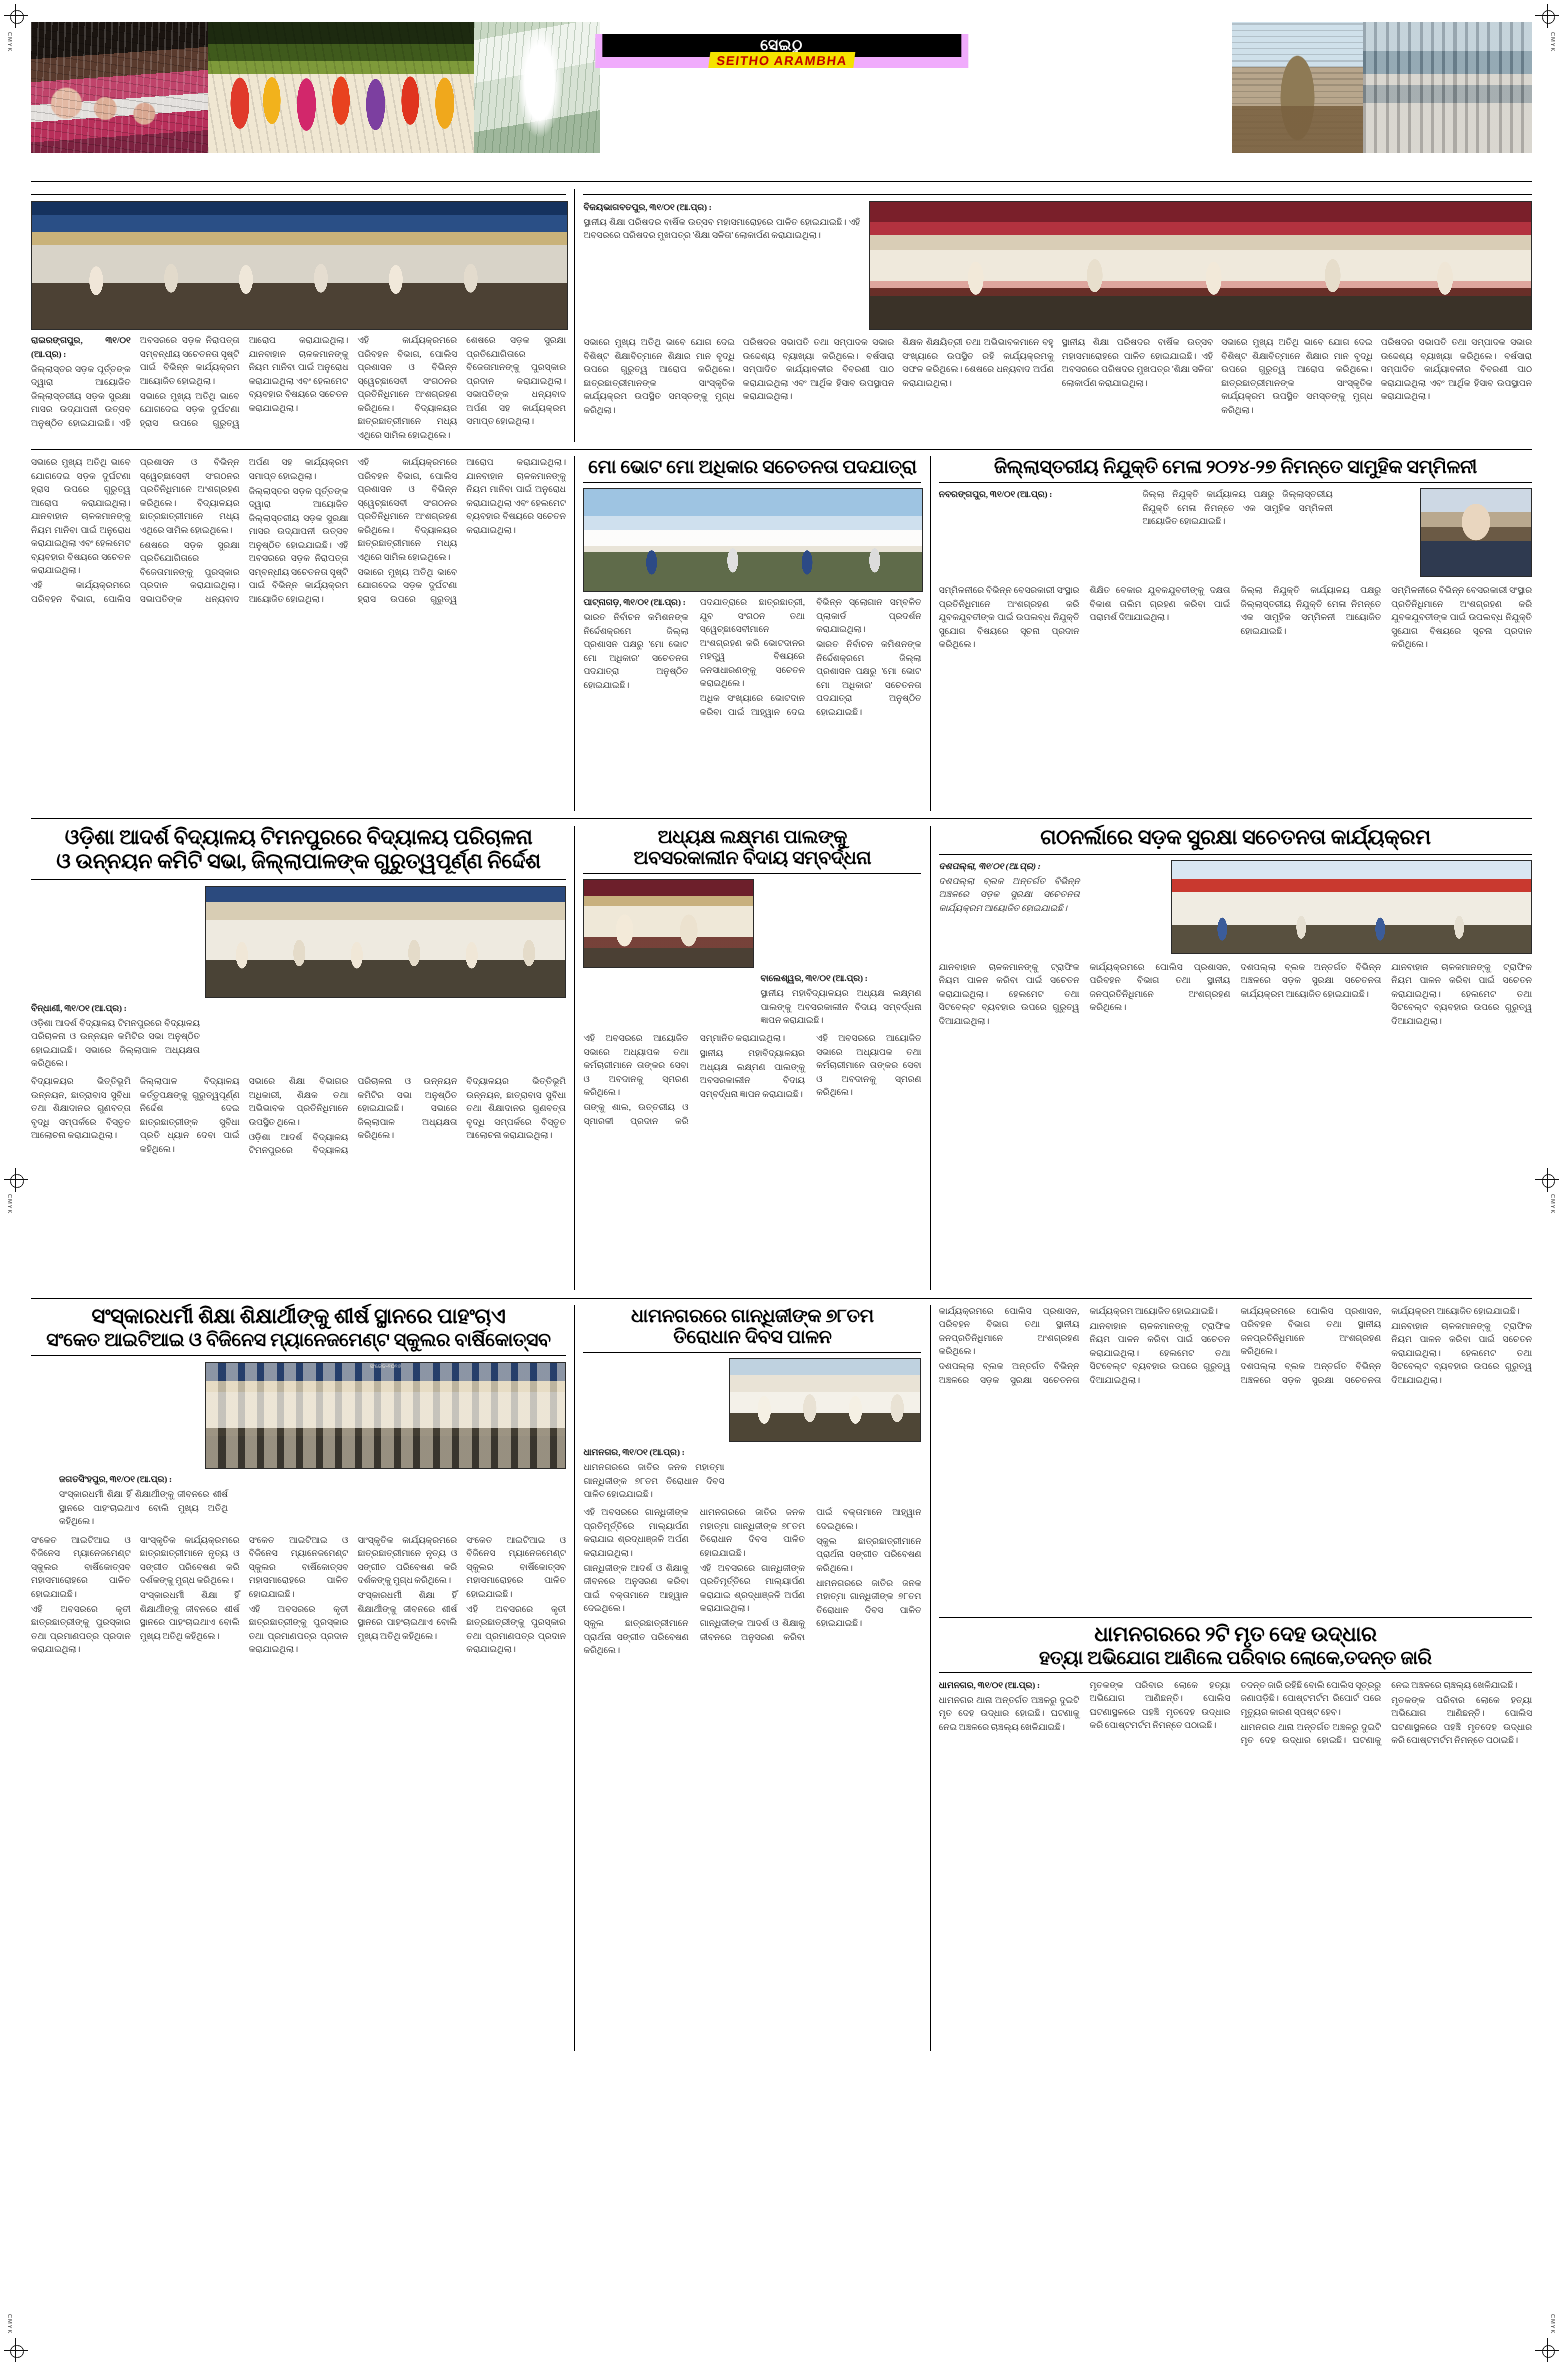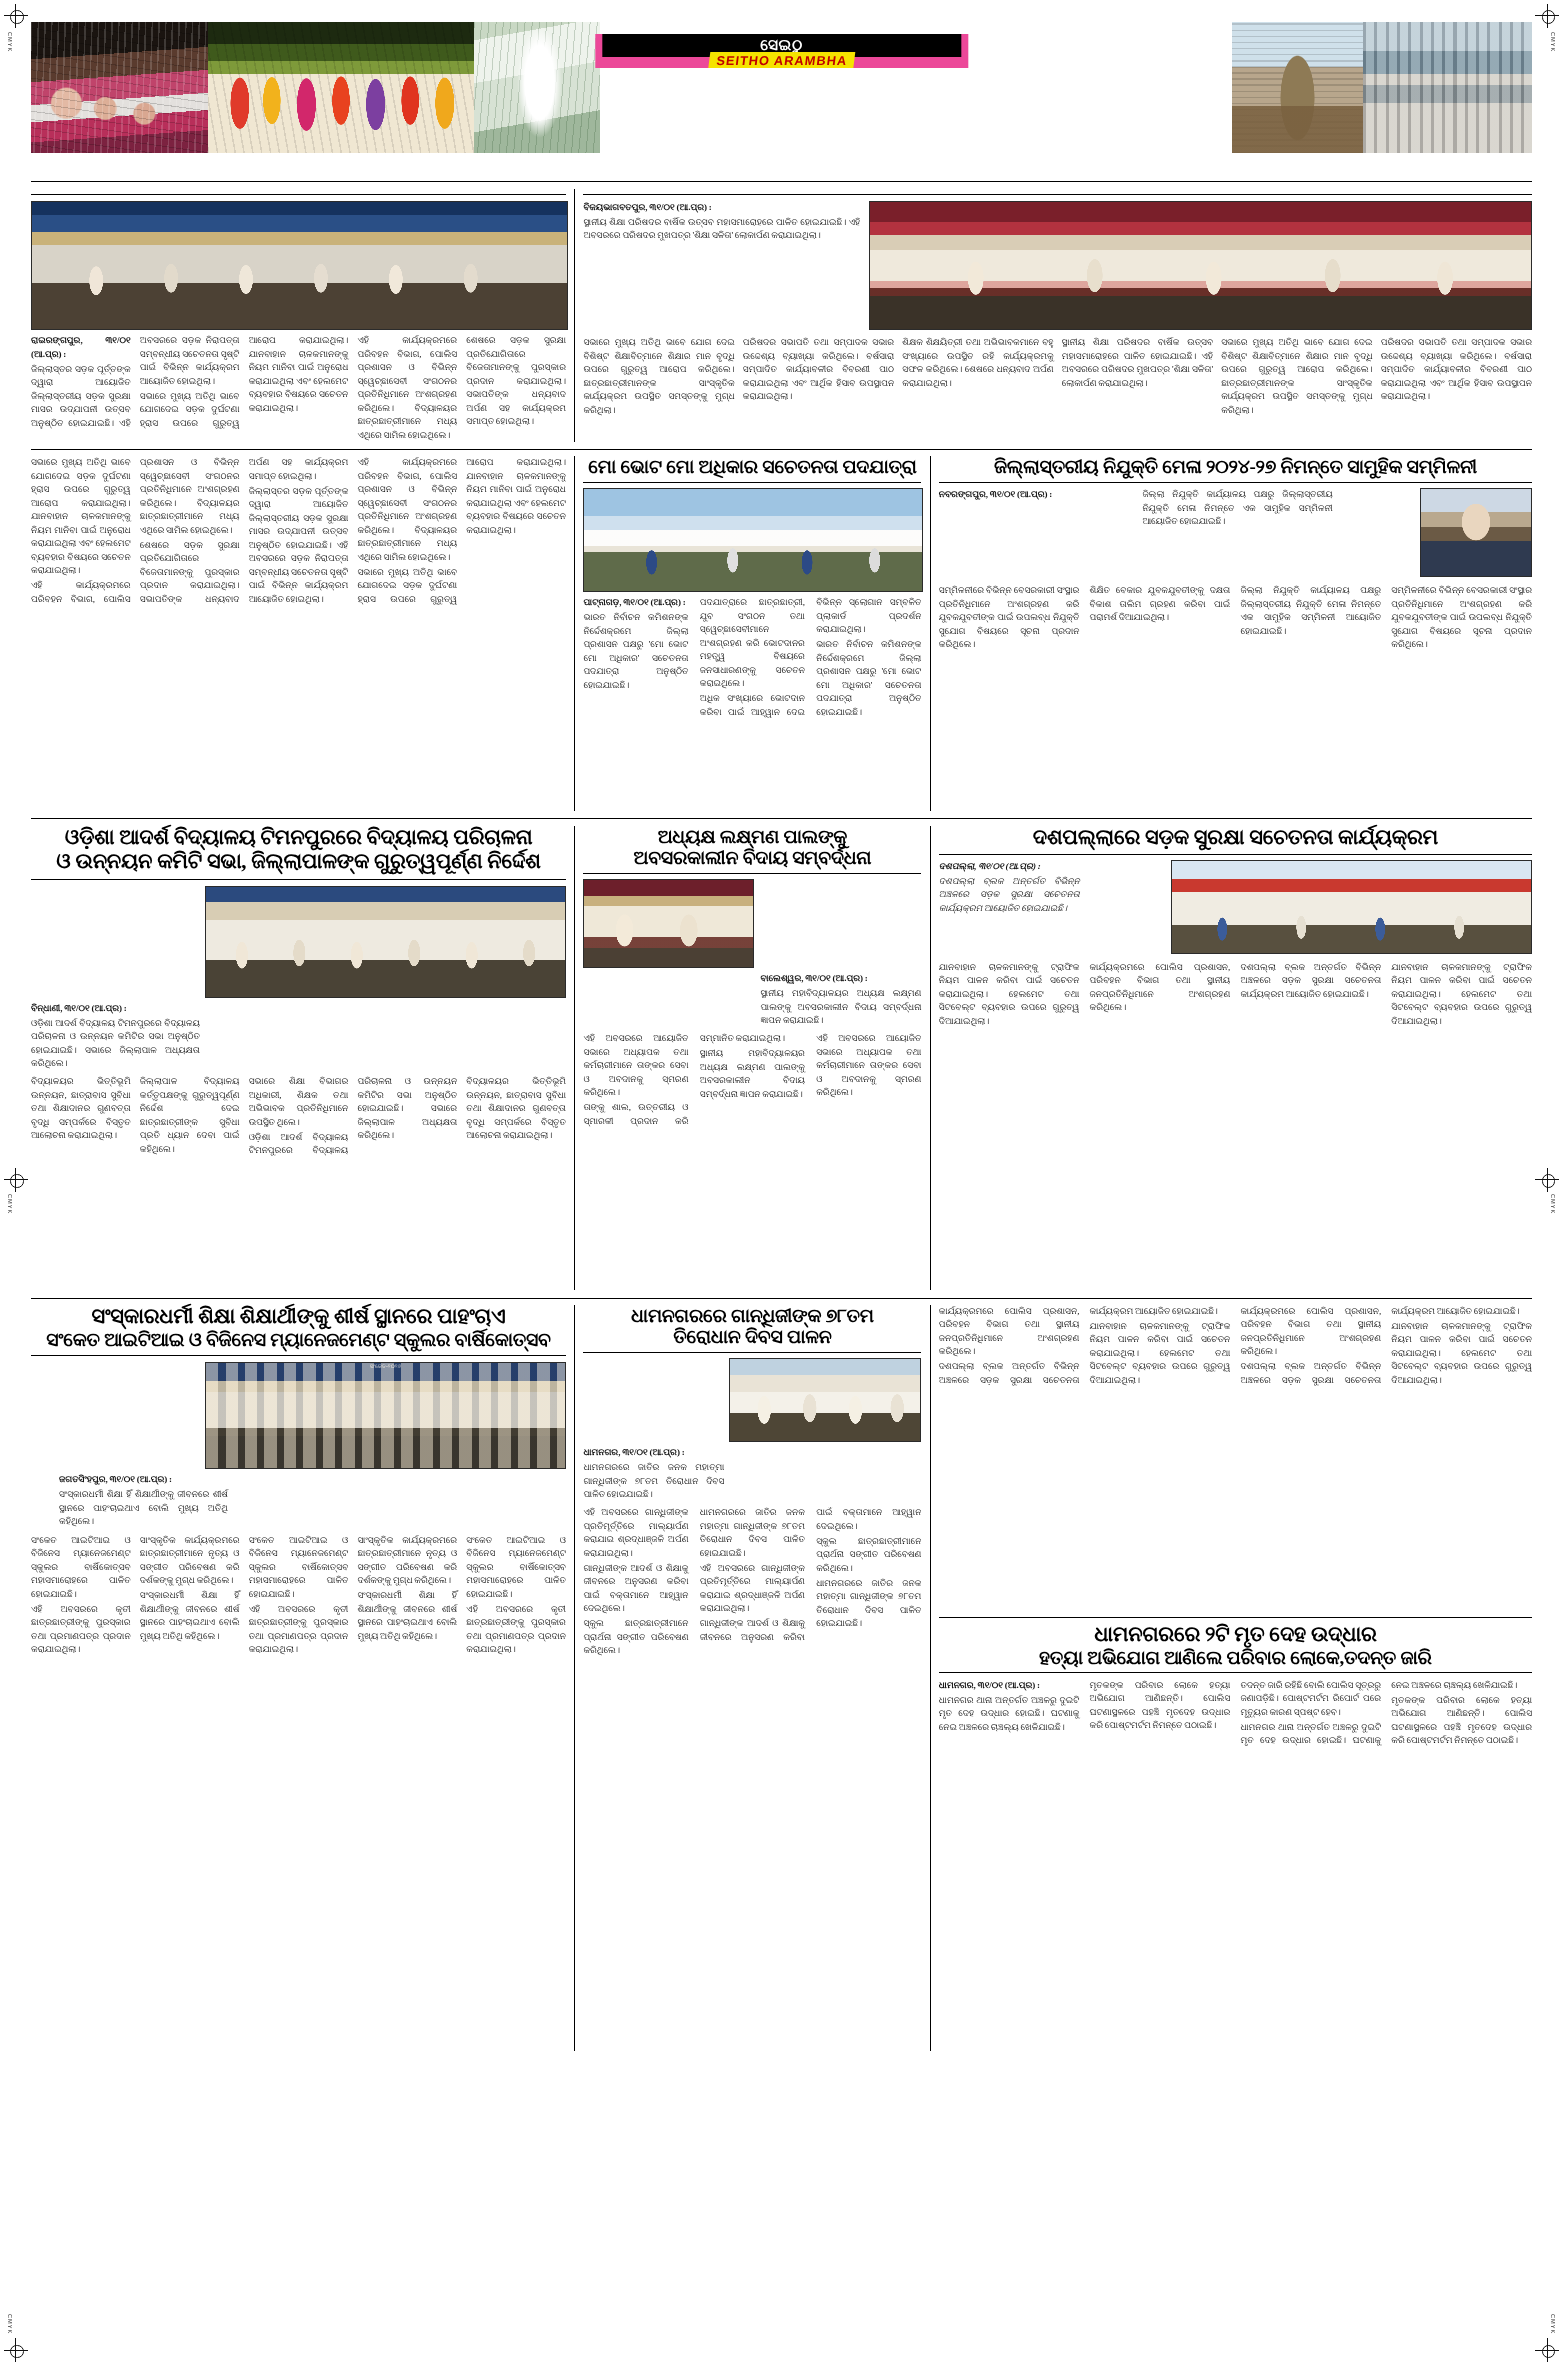--- a/index.html
+++ b/index.html
@@ -68,21 +68,21 @@
      linear-gradient(to top, rgba(120,95,62,.85) 0 36%, transparent 36%),
      radial-gradient(ellipse 27px 67px at 50% 58%, #8e7a55 0 62%, transparent 64%),
      repeating-linear-gradient(0deg, rgba(0,0,0,.14) 0 1.5px, transparent 1.5px 6.1px);}
   .ph-dam{background:linear-gradient(180deg,#b9cfdd 0 22%, #6f8fa2 22% 40%, #d8d4cc 40% 100%);}
   .ph-dam:after{content:"";position:absolute;inset:0;background:
      repeating-linear-gradient(90deg, rgba(90,90,90,.35) 0 3.1px, rgba(220,220,215,.35) 3.1px 11.3px),
      linear-gradient(180deg, transparent 0 48%, rgba(60,90,110,.5) 48% 62%, transparent 62%);}
 
   .logo-block{
     position:absolute;left:50%;top:12.3px;transform:translateX(-50%);
-    width:359px;text-align:center;background:#ec4899;padding:0 7.2px;
+    width:359px;text-align:center;background:#f0abfc;padding:0 7.2px;
   }
   .logo-kicker{
     background:#000;color:#fff;font-weight:bold;font-size:15.4px;
     line-height:1.28;letter-spacing:0.5px;padding:1px 0 2.6px;
   }
   .logo-main{
     font-size:71px;line-height:.96;font-weight:bold;color:#000;
     letter-spacing:-1px;margin-top:1px;
   }
   .logo-latin{
@@ -394,21 +394,21 @@
           <p>ଏହି ଅବସରରେ ଆୟୋଜିତ ସଭାରେ ଅଧ୍ୟାପକ ତଥା କର୍ମଚାରୀମାନେ ତାଙ୍କର ସେବା ଓ ଅବଦାନକୁ ସ୍ମରଣ କରିଥିଲେ।</p>
           <p>ତାଙ୍କୁ ଶାଲ, ଉତ୍ତରୀୟ ଓ ସ୍ମାରକୀ ପ୍ରଦାନ କରି ସମ୍ମାନିତ କରାଯାଇଥିଲା।</p>
           <p>ସ୍ଥାନୀୟ ମହାବିଦ୍ୟାଳୟର ଅଧ୍ୟକ୍ଷ ଲକ୍ଷ୍ମଣ ପାଲଙ୍କୁ ଅବସରକାଲୀନ ବିଦାୟ ସମ୍ବର୍ଦ୍ଧନା ଜ୍ଞାପନ କରାଯାଇଛି।</p>
           <p>ଏହି ଅବସରରେ ଆୟୋଜିତ ସଭାରେ ଅଧ୍ୟାପକ ତଥା କର୍ମଚାରୀମାନେ ତାଙ୍କର ସେବା ଓ ଅବଦାନକୁ ସ୍ମରଣ କରିଥିଲେ।</p>
         </div>
       </div>
 
       <div class="vrule"></div>
 
       <div class="colR">
-        <h2 class="hl hl-lg">ଦଶପଲ୍ଲାରେ ସଡ଼କ ସୁରକ୍ଷା ସଚେତନତା କାର୍ଯ୍ୟକ୍ରମ</h2>
+        <h2 class="hl hl-lg">ଗଠନର୍ଲାରେ ସଡ଼କ ସୁରକ୍ଷା ସଚେତନତା କାର୍ଯ୍ୟକ୍ରମ</h2>
         <div class="hl-rule-thin"></div>
 
         <div class="clearfix">
           <div class="figure fig-banner float-right" style="width:359px;height:92px;"></div>
           <div class="body-txt" style="width:141px;float:left;font-style:italic;">
             <p><span class="dateloc">ଦଶପଲ୍ଲା, ୩୧/୦୧ (ଆ.ପ୍ର) :</span></p>
             <p>ଦଶପଲ୍ଲା ବ୍ଲକ ଅନ୍ତର୍ଗତ ବିଭିନ୍ନ ଅଞ୍ଚଳରେ ସଡ଼କ ସୁରକ୍ଷା ସଚେତନତା କାର୍ଯ୍ୟକ୍ରମ ଆୟୋଜିତ ହୋଇଯାଇଛି।</p>
           </div>
         </div>
 

